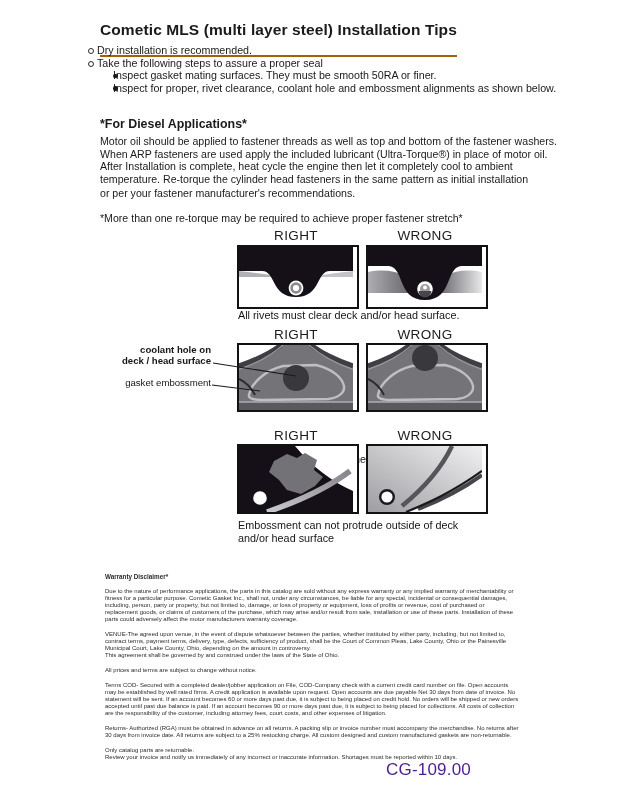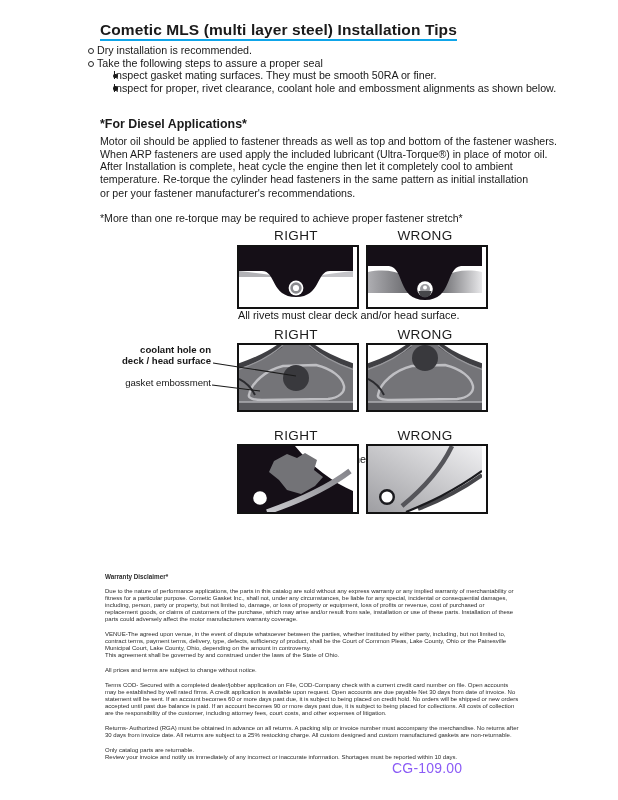--- a/index.html
+++ b/index.html
@@ -3,21 +3,21 @@
 <meta charset="utf-8">
 <style>
   html,body{margin:0;padding:0;background:#ffffff;}
   #page{
     position:relative;width:618px;height:800px;background:#ffffff;
     font-family:"Liberation Sans",sans-serif;color:#1a1a1a;overflow:hidden;
   }
   .abs{position:absolute;}
   .title{
     left:100px;top:21px;font-size:15.5px;font-weight:bold;
-    border-bottom:2px solid #0ea5e9;padding-bottom:0;letter-spacing:.1px;
+    border-bottom:2px solid #a16207;padding-bottom:16px;letter-spacing:.1px;
   }
   .bullets{left:88px;top:44px;font-size:10.7px;line-height:12.6px;white-space:nowrap;}
   .b-item{position:relative;padding-left:9px;}
   .b-item::before{
     content:"";position:absolute;left:0;top:4px;width:4px;height:4px;
     border:1px solid #2a2a2a;border-radius:50%;
   }
   .sb-item{position:relative;margin-left:25px;}
   .sb-item::before{
     content:"";position:absolute;left:0;top:4.5px;width:4.5px;height:4.5px;
@@ -29,21 +29,21 @@
   .p2{top:152px;margin-top:8px;}
   .pnote{top:212px;}
   .rw-label{font-size:13.5px;letter-spacing:.4px;color:#1c1c1c;width:118px;text-align:center;}
   .dbox{width:118px;border:2px solid #121212;background:#fff;line-height:0;}
   .dbox svg{display:block;}
   .cap{font-size:10.8px;line-height:12.6px;color:#161616;}
   .side-label{font-size:9.6px;line-height:10.6px;text-align:right;width:123px;color:#161616;}
   .fine{left:105px;width:414px;font-size:6px;line-height:7px;color:#2b2b2b;}
   .fine-h{font-weight:bold;font-size:6.3px;}
   .preline{white-space:pre-line;}
-  .code{left:386px;top:760px;font-size:14px;color:#8b5cf6;letter-spacing:.2px;margin-left:6px;}
+  .code{left:386px;top:760px;font-size:17px;color:#4c1d95;letter-spacing:.2px;}
 </style>
 </head>
 <body>
 
 <div id="page">
 
   <div class="abs title">Cometic MLS (multi layer steel) Installation Tips</div>
 
   <div class="abs bullets">
     <div class="b-item">Dry installation is recommended.</div>
@@ -169,20 +169,22 @@
         </linearGradient>
       </defs>
       <rect width="114" height="66" fill="url(#gb3)"></rect>
       <path d="M114,25 C85,46 60,57 38,66 L114,66 Z" fill="#ffffff"></path>
       <path d="M114,29 C89,47 68,56 50,63" stroke="#46464a" stroke-width="4" fill="none"></path>
       <path d="M114,25 C85,46 60,57 38,66" stroke="#1a1a1e" stroke-width="2.2" fill="none"></path>
       <path d="M84,0 C74,21 56,42 34,60" stroke="#55555a" stroke-width="4.5" fill="none"></path>
       <circle cx="19" cy="51" r="6.8" fill="#ffffff" stroke="#1a1a1e" stroke-width="2.4"></circle>
     </svg>
   </div>
+  <div class="abs cap preline" style="left:238px;top:519px;">Embossment can not protrude outside of deck
+and/or head surface</div>
 
   <div class="abs fine" style="top:573px;">
     <div class="fine-h">Warranty Disclaimer*</div>
     <div style="margin-top:8px;">Due to the nature of performance applications, the parts in this catalog are sold without any express warranty or any implied warranty of merchantability or fitness for a particular purpose.  Cometic Gasket Inc., shall not, under any circumstances, be liable for any special, incidental or consequential damages, including, person, party or property, but not limited to, damage, or loss of property or equipment, loss of profits or revenue, cost of purchased or replacement goods, or claims of customers of the purchase, which may arise and/or result from sale, installation or use of these parts.  Installation of these parts could adversely affect the motor manufacturers warranty coverage.</div>
     <div class="preline" style="margin-top:8px;">VENUE-The agreed upon venue, in the event of dispute whatsoever between the parties, whether instituted by either party, including, but not limited to, contract terms, payment terms, delivery, type, defects, sufficiency of product, shall be the Court of Common Pleas, Lake County, Ohio or the Painesville Municipal Court, Lake County, Ohio, depending on the amount in controversy.
 This agreement shall be governed by and construed under the laws of the State of Ohio.</div>
     <div style="margin-top:8px;">All prices and terms are subject to change without notice.</div>
     <div style="margin-top:8px;">Terms COD- Secured with a completed dealer/jobber application on File, COD-Company check with a current credit card number on file.  Open accounts may be established by well rated firms.  A credit application is available upon request.  Open accounts are due payable Net 30 days from date of invoice.  No statement will be sent.  If an account becomes 60 or more days past due, it is subject to being placed on credit hold.  No orders will be shipped or new orders accepted until past due balance is paid.  If an account becomes 90 or more days past due, it is subject to being placed for collections.  All costs of collection are the responsibility of the customer, including attorney fees, court costs, and other expenses of litigation.</div>
     <div style="margin-top:8px;">Returns- Authorized (RGA) must be obtained in advance on all returns.  A packing slip or invoice number must accompany the merchandise.  No returns after 30 days from invoice date.  All returns are subject to a 25% restocking charge.  All custom designed and custom manufactured gaskets are non-returnable.</div>
     <div style="margin-top:8px;">Only catalog parts are returnable.</div>

